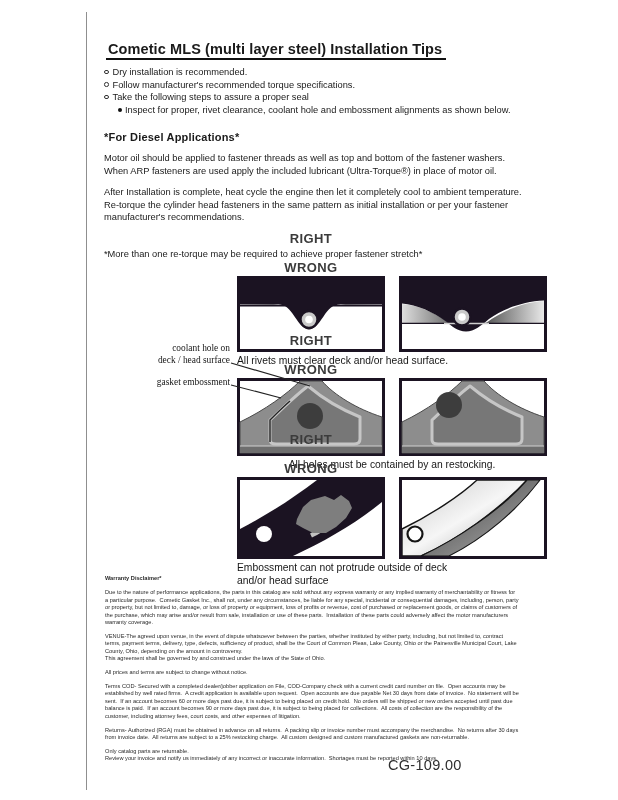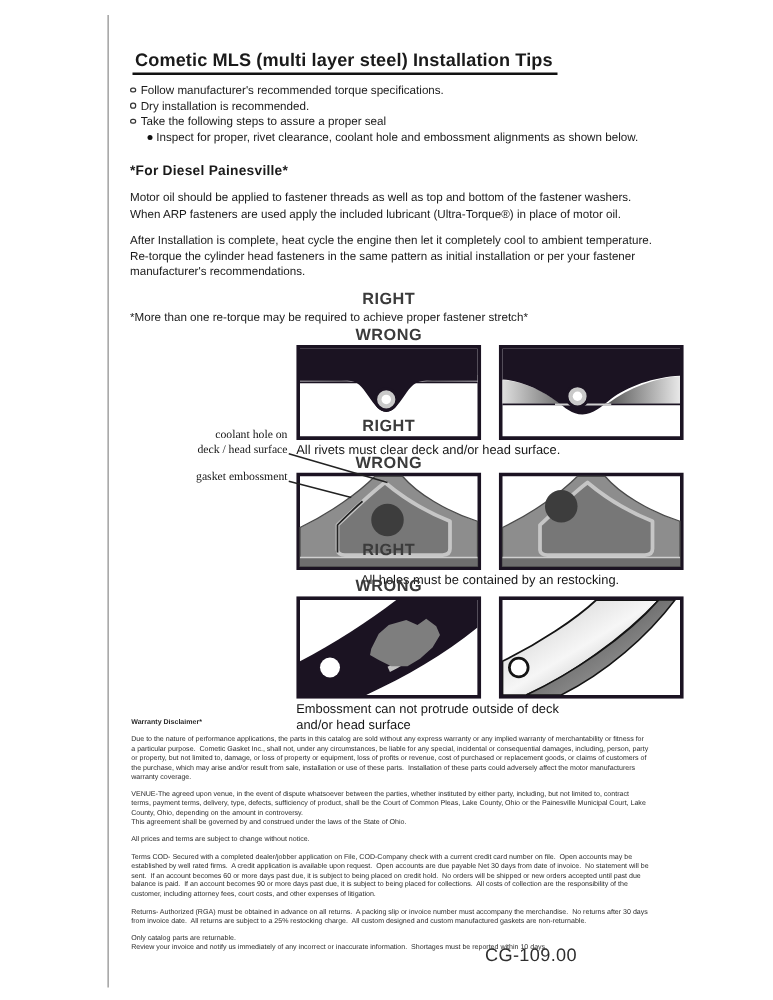--- a/index.html
+++ b/index.html
@@ -78,36 +78,36 @@
 </head>
 <body>
 
 <div id="edge-line"></div>
 
 <div id="top-block">
   <div class="doc-title">Cometic MLS (multi layer steel) Installation Tips</div>
 
   <div class="bullet-row">
     <span class="marker"></span>
-    <span class="prewrap">Follow manufacturer's recommended torque specifications.</span>
+    <span class="prewrap">Dry installation is recommended.</span>
   </div>
   <div class="bullet-row">
     <span class="marker"></span>
-    <span class="prewrap">Dry installation is recommended.</span>
+    <span class="prewrap">Follow manufacturer's recommended torque specifications.</span>
   </div>
   <div class="bullet-row">
     <span class="marker"></span>
     <span class="prewrap">Take the following steps to assure a proper seal</span>
   </div>
   <div class="sub-bullet-row">
     <span class="marker-filled"></span>
     <span class="prewrap">Inspect for proper, rivet clearance, coolant hole and embossment alignments as shown below.</span>
   </div>
 
-  <div class="diesel-heading">*For Diesel Painesville*</div>
+  <div class="diesel-heading">*For Diesel Applications*</div>
   <div class="body-para prewrap">Motor oil should be applied to fastener threads as well as top and bottom of the fastener washers. When ARP fasteners are used apply the included lubricant (Ultra-Torque®) in place of motor oil.</div>
   <div class="body-para prewrap">After Installation is complete, heat cycle the engine then let it completely cool to ambient temperature. Re-torque the cylinder head fasteners in the same pattern as initial installation or per your fastener manufacturer's recommendations.</div>
   <div class="note-line">*More than one re-torque may be required to achieve proper fastener stretch*</div>
 </div>
 
 <div id="diagrams">
 
   <div class="diag-row" style="top:0;">
     <div class="labels-pair">
       <div class="rw-label">RIGHT</div>

